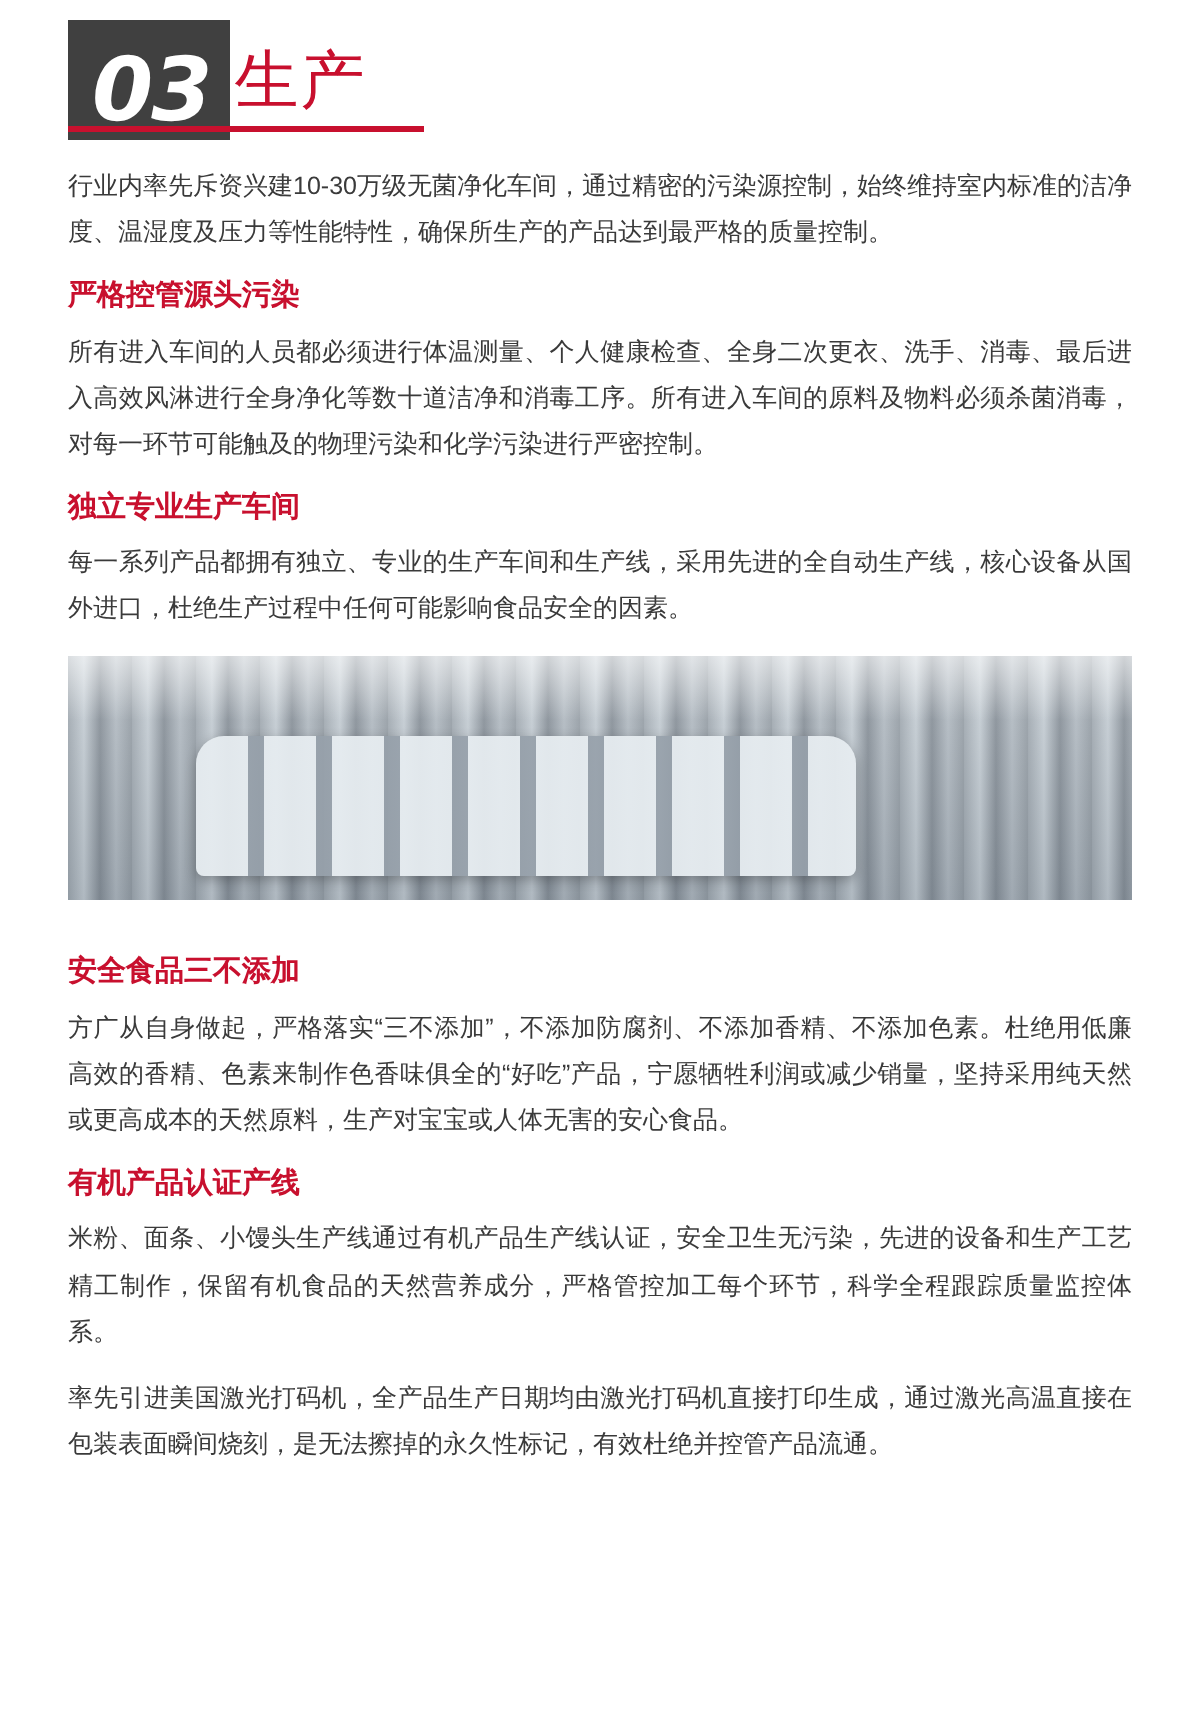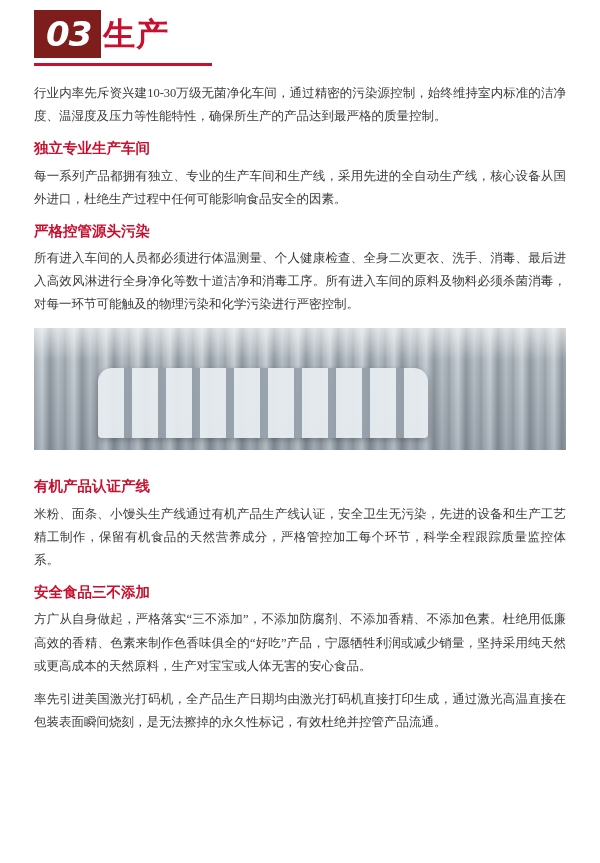--- a/index.html
+++ b/index.html
@@ -25,36 +25,36 @@
 
   
   .banner {
     position: relative;
     height: 58px;
     margin-top: 10px;
     margin-bottom: 14px;
   }
   .banner-badge {
     display: inline-block;
-    background: #7f1d1d;
+    background: #404040;
     color: #ffffff;
-    font-size: 34px;
+    font-size: 44px;
     font-weight: bold;
     line-height: 48px;
-    padding: 0 10px 0 12px;
+    padding: 12px 10px 0 12px;
     font-style: italic;
     letter-spacing: -1px;
     vertical-align: middle;
     font-family: "DejaVu Sans", sans-serif;
   }
   .banner-title {
     display: inline-block;
     color: #c8102e;
     font-size: 32px;
-    font-weight: bold;
+    font-weight: normal;
     line-height: 48px;
     vertical-align: middle;
     margin-left: 2px;
     letter-spacing: 1px;
   }
   .banner-underline {
     position: absolute;
     left: 0;
     bottom: 2px;
     width: 178px;
@@ -72,21 +72,20 @@
     font-weight: bold;
     margin: 0 0 6px 0;
     line-height: 1.4;
   }
   .block-body {
     font-size: 12.5px;
     line-height: 1.85;
     color: #3a3a3a;
     margin: 0;
     text-align: justify;
-    font-family: Liberation Serif, serif;
   }
 
   
   .photo {
     margin: 12px 0 0 0;
     height: 120px;
     width: 100%;
     position: relative;
     overflow: hidden;
     border: 0;
@@ -133,41 +132,41 @@
   <div class="banner">
     <span class="banner-badge">03</span><span class="banner-title">生产</span>
     <div class="banner-underline"></div>
   </div>
 
   <div class="block">
     <p class="block-body">行业内率先斥资兴建10-30万级无菌净化车间，通过精密的污染源控制，始终维持室内标准的洁净度、温湿度及压力等性能特性，确保所生产的产品达到最严格的质量控制。</p>
   </div>
 
   <div class="block">
-    <h3 class="block-heading">独立专业生产车间</h3>
-    <p class="block-body">每一系列产品都拥有独立、专业的生产车间和生产线，采用先进的全自动生产线，核心设备从国外进口，杜绝生产过程中任何可能影响食品安全的因素。</p>
+    <h3 class="block-heading">严格控管源头污染</h3>
+    <p class="block-body">所有进入车间的人员都必须进行体温测量、个人健康检查、全身二次更衣、洗手、消毒、最后进入高效风淋进行全身净化等数十道洁净和消毒工序。所有进入车间的原料及物料必须杀菌消毒，对每一环节可能触及的物理污染和化学污染进行严密控制。</p>
   </div>
 
   <div class="block">
-    <h3 class="block-heading">严格控管源头污染</h3>
-    <p class="block-body">所有进入车间的人员都必须进行体温测量、个人健康检查、全身二次更衣、洗手、消毒、最后进入高效风淋进行全身净化等数十道洁净和消毒工序。所有进入车间的原料及物料必须杀菌消毒，对每一环节可能触及的物理污染和化学污染进行严密控制。</p>
+    <h3 class="block-heading">独立专业生产车间</h3>
+    <p class="block-body">每一系列产品都拥有独立、专业的生产车间和生产线，采用先进的全自动生产线，核心设备从国外进口，杜绝生产过程中任何可能影响食品安全的因素。</p>
   </div>
 
   <div class="photo photo-factory"></div>
 
   <div class="spacer-lg"></div>
 
 
   <div class="block">
-    <h3 class="block-heading">有机产品认证产线</h3>
-    <p class="block-body">米粉、面条、小馒头生产线通过有机产品生产线认证，安全卫生无污染，先进的设备和生产工艺精工制作，保留有机食品的天然营养成分，严格管控加工每个环节，科学全程跟踪质量监控体系。</p>
+    <h3 class="block-heading">安全食品三不添加</h3>
+    <p class="block-body">方广从自身做起，严格落实“三不添加”，不添加防腐剂、不添加香精、不添加色素。杜绝用低廉高效的香精、色素来制作色香味俱全的“好吃”产品，宁愿牺牲利润或减少销量，坚持采用纯天然或更高成本的天然原料，生产对宝宝或人体无害的安心食品。</p>
   </div>
 
   <div class="block">
-    <h3 class="block-heading">安全食品三不添加</h3>
-    <p class="block-body">方广从自身做起，严格落实“三不添加”，不添加防腐剂、不添加香精、不添加色素。杜绝用低廉高效的香精、色素来制作色香味俱全的“好吃”产品，宁愿牺牲利润或减少销量，坚持采用纯天然或更高成本的天然原料，生产对宝宝或人体无害的安心食品。</p>
+    <h3 class="block-heading">有机产品认证产线</h3>
+    <p class="block-body">米粉、面条、小馒头生产线通过有机产品生产线认证，安全卫生无污染，先进的设备和生产工艺精工制作，保留有机食品的天然营养成分，严格管控加工每个环节，科学全程跟踪质量监控体系。</p>
   </div>
 
   <div class="block">
     <p class="block-body">率先引进美国激光打码机，全产品生产日期均由激光打码机直接打印生成，通过激光高温直接在包装表面瞬间烧刻，是无法擦掉的永久性标记，有效杜绝并控管产品流通。</p>
   </div>
 
 </div>
 
 </body></html>

